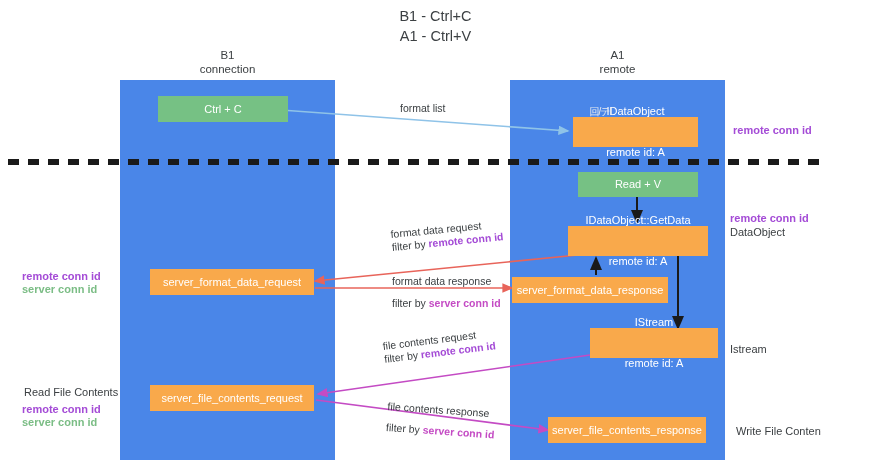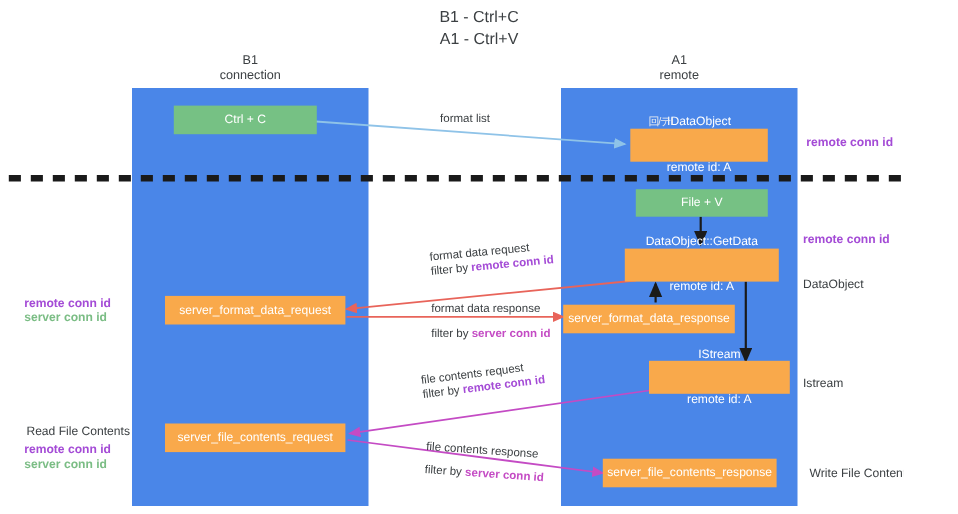--- a/index.html
+++ b/index.html
@@ -180,25 +180,25 @@
 
   <div class="box orange" style="left:573px; top:117px; width:125px; height:30px;">
     <span class="garble">
       <span class="ghost">回/テI</span>
       <span>IDataObject</span>
     </span>
     <span class="l2">remote id: A</span>
   </div>
 
   <div class="box green" style="left:578px; top:172px; width:120px; height:25px;">
-    <span>File + V</span>
+    <span>Read + V</span>
   </div>
 
   <div class="box orange" style="left:568px; top:226px; width:140px; height:30px;">
-    <span>DataObject::GetData</span>
+    <span>IDataObject::GetData</span>
     <span class="l2">remote id: A</span>
   </div>
 
   <div class="box orange" style="left:512px; top:277px; width:156px; height:26px;">
     <span>server_format_data_response</span>
   </div>
 
   <div class="box orange" style="left:590px; top:328px; width:128px; height:30px;">
     <span>IStream</span>
     <span class="l2">remote id: A</span>
@@ -227,21 +227,21 @@
 
   <div class="edge-label rot" style="left:388px; top:400px; transform: rotate(4deg);">
     <div>file contents response</div>
     <div style="margin-top:8px;"><span>filter by </span><span class="hl-pink">server conn id</span></div>
   </div>
 
   <div class="ann ann-purple" style="left:733px; top:123px;">remote conn id</div>
 
   <div class="ann ann-purple" style="left:730px; top:211px;">remote conn id</div>
 
-  <div class="ann ann-dark" style="left:730px; top:252px;">DataObject</div>
+  <div class="ann ann-dark" style="left:730px; top:225px;">DataObject</div>
 
   <div class="ann ann-dark" style="left:730px; top:342px;">Istream</div>
 
   <div class="ann ann-dark" style="left:736px; top:424px;">Write File Contents</div>
 
   <div class="ann ann-purple" style="left:22px; top:269px;">remote conn id</div>
   <div class="ann ann-green" style="left:22px; top:282px;">server conn id</div>
 
   <div class="ann ann-dark" style="left:24px; top:385px;">Read File Contents</div>
   <div class="ann ann-purple" style="left:22px; top:402px;">remote conn id</div>

